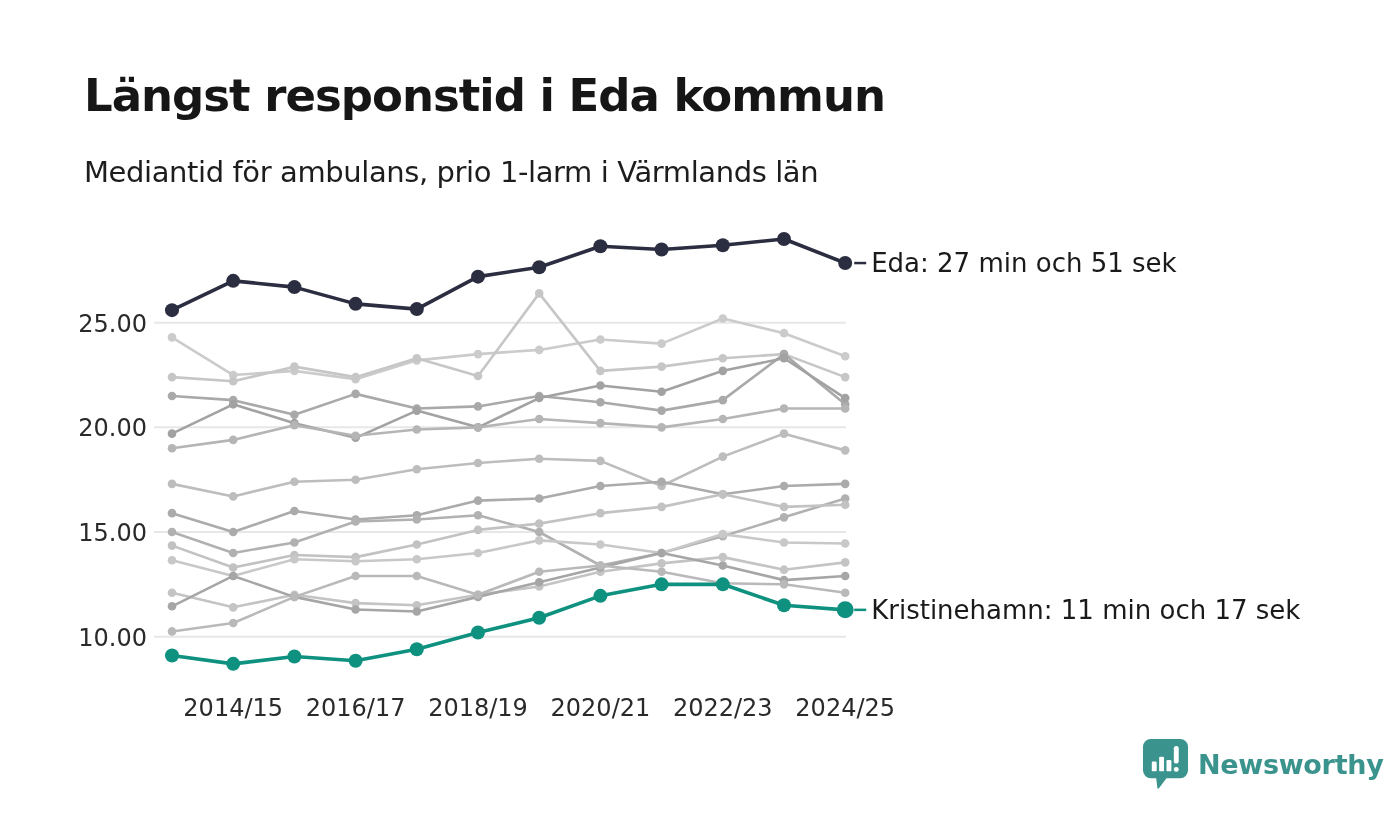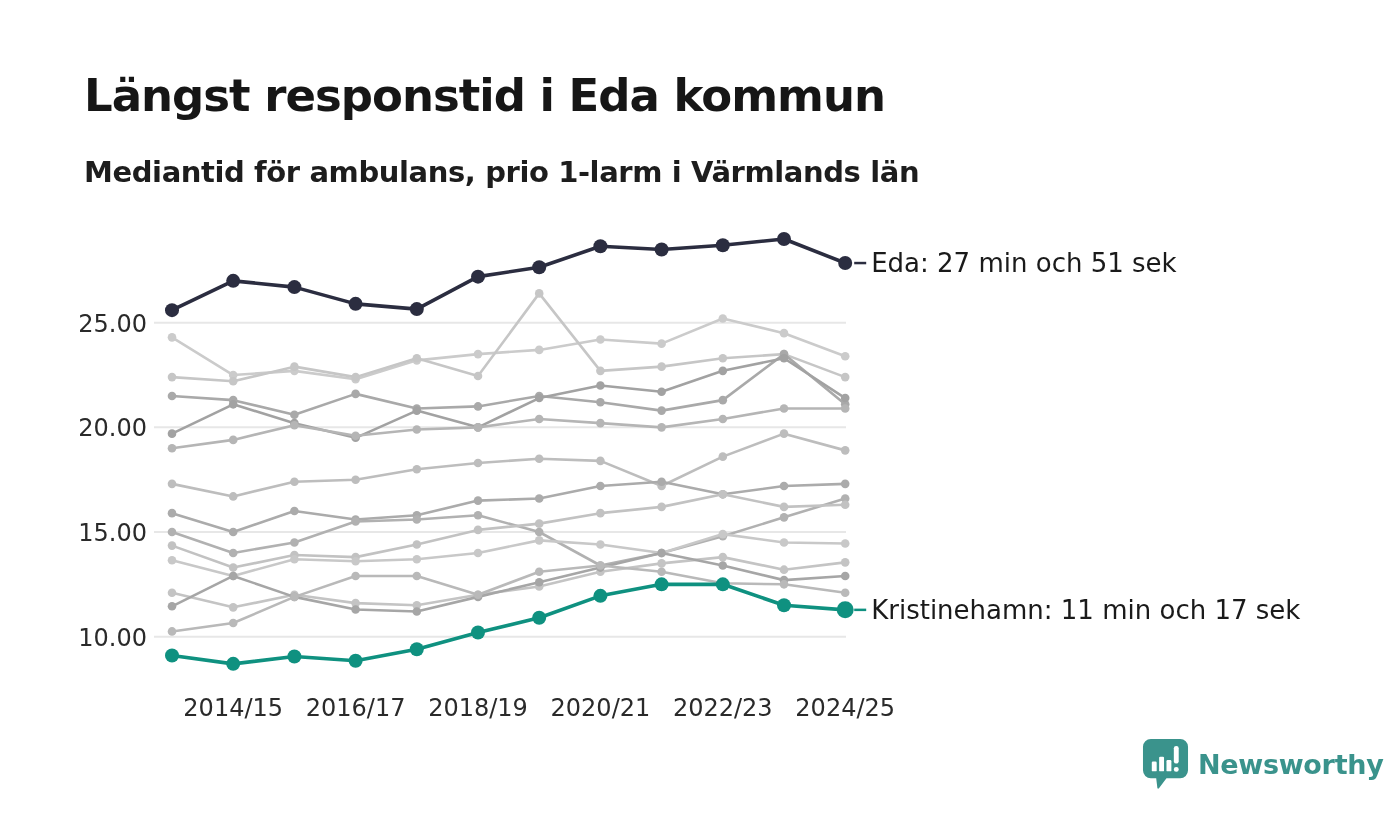--- a/index.html
+++ b/index.html
@@ -6,21 +6,21 @@
   #frame{
     position:relative;width:1400px;height:840px;background:#ffffff;
     font-family:"DejaVu Sans","Liberation Sans",sans-serif;overflow:hidden;
   }
   .abs{position:absolute;}
   #title{
     left:84px;top:70px;font-size:45px;font-weight:700;color:#161616;
     letter-spacing:-1px;line-height:1.15;
   }
   #subtitle{
-    left:84px;top:155px;font-size:29px;font-weight:700;color:#1d1d1d;
+    left:84px;top:155px;font-size:29px;font-weight:400;color:#1d1d1d;
     letter-spacing:-0.4px;
   }
   #source{
     left:66px;top:750px;font-size:22px;color:#141414;letter-spacing:-0.4px;
   }
   #chart-svg{left:0;top:0;}
   #logo{
     left:1142px;top:738px;display:flex;align-items:center;gap:9px;cursor:pointer;
   }
   #logo-text{

